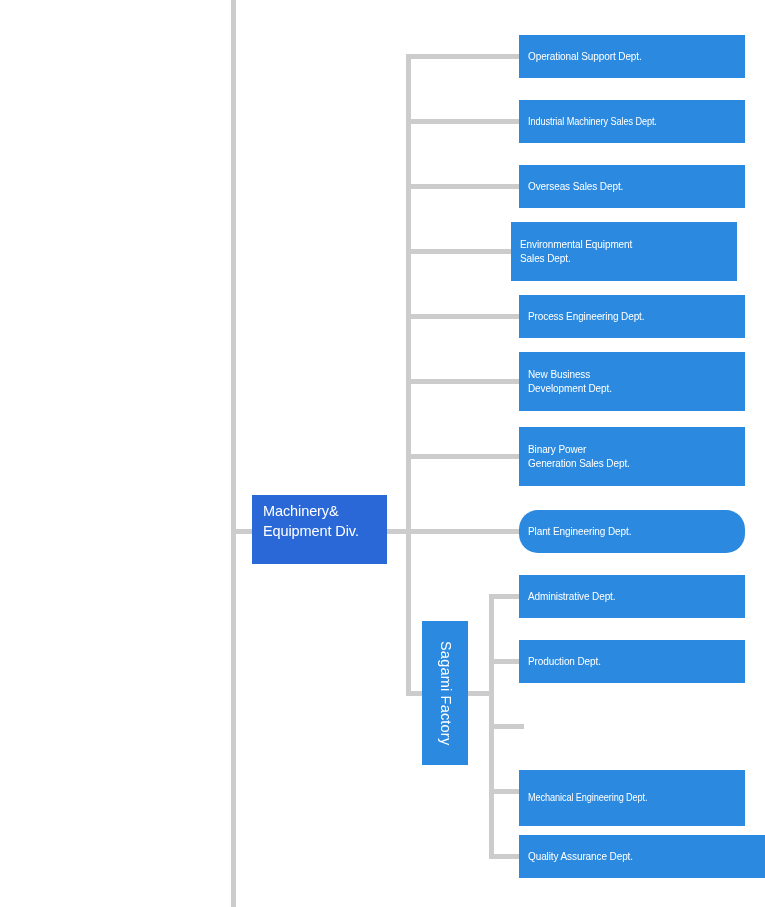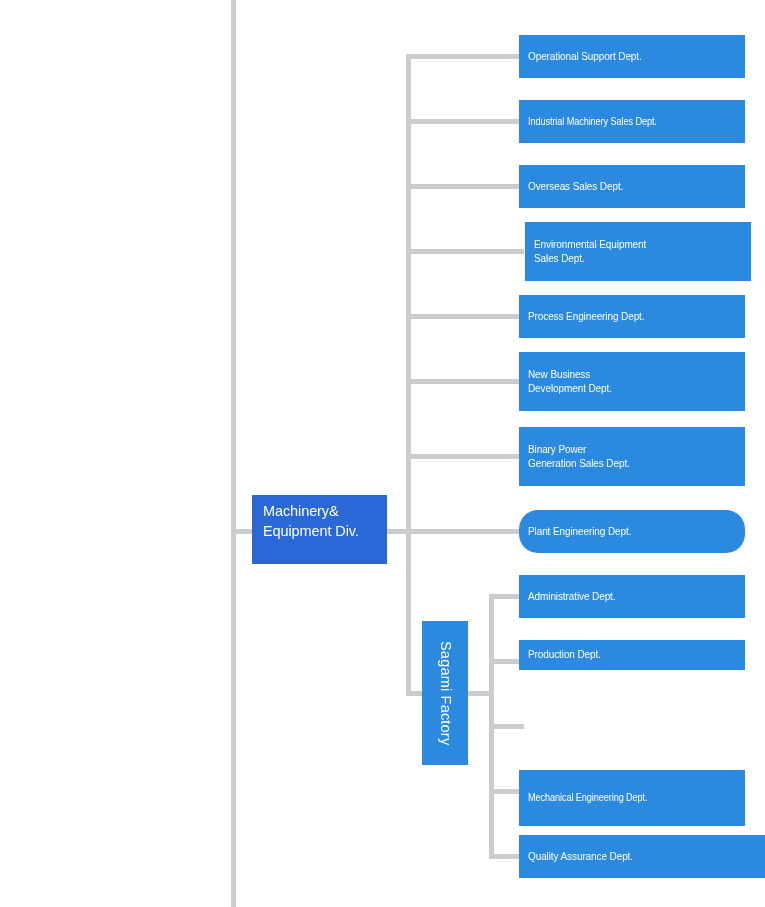--- a/index.html
+++ b/index.html
@@ -123,21 +123,21 @@
   </div>
 
   <div class="node node-leaf condensed" style="left:519px; top:100px; width:226px; height:43px;">
     <span class="node-label">Industrial Machinery Sales Dept.</span>
   </div>
 
   <div class="node node-leaf" style="left:519px; top:165px; width:226px; height:43px;">
     <span class="node-label">Overseas Sales Dept.</span>
   </div>
 
-  <div class="node node-leaf" style="left:525px; top:222px; width:226px; height:59px;">
+  <div class="node node-leaf" style="left:511px; top:222px; width:226px; height:59px;">
     <span class="node-label">Environmental Equipment
 Sales Dept.</span>
   </div>
 
   <div class="node node-leaf" style="left:519px; top:295px; width:226px; height:43px;">
     <span class="node-label">Process Engineering Dept.</span>
   </div>
 
   <div class="node node-leaf" style="left:519px; top:352px; width:226px; height:59px;">
     <span class="node-label">New Business
@@ -154,21 +154,21 @@
   </div>
 
   <div class="node node-factory" style="left:422px; top:621px; width:46px; height:144px;">
     <span class="node-label">Sagami Factory</span>
   </div>
 
   <div class="node node-leaf" style="left:519px; top:575px; width:226px; height:43px;">
     <span class="node-label">Administrative Dept.</span>
   </div>
 
-  <div class="node node-leaf" style="left:519px; top:640px; width:226px; height:30px;">
+  <div class="node node-leaf" style="left:519px; top:640px; width:226px; height:43px;">
     <span class="node-label">Production Dept.</span>
   </div>
 
 
   <div class="node node-leaf condensed" style="left:519px; top:770px; width:226px; height:56px;">
     <span class="node-label">Mechanical Engineering Dept.</span>
   </div>
 
   <div class="node node-leaf" style="left:519px; top:835px; width:264px; height:43px;">
     <span class="node-label">Quality Assurance Dept.</span>

